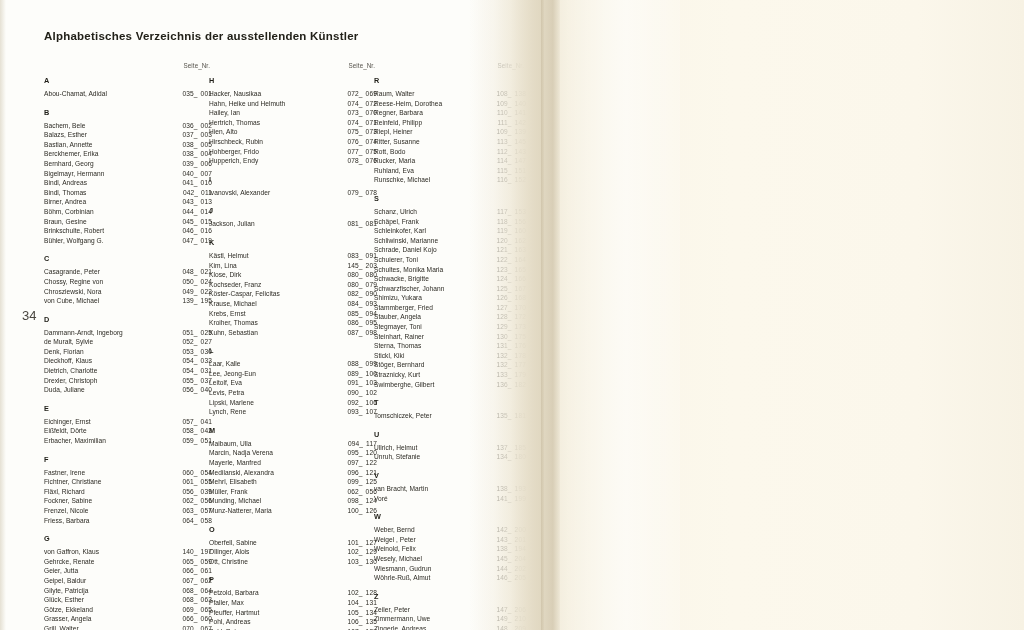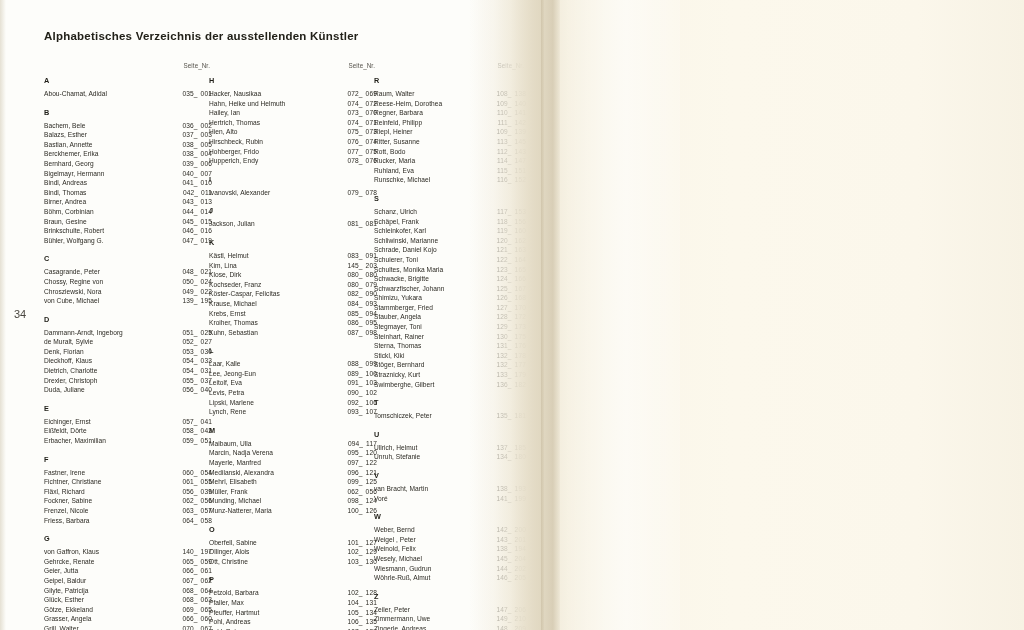--- a/index.html
+++ b/index.html
@@ -87,22 +87,22 @@
     position: absolute;
     left: 44px; top: 30px;
     font-size: 11.5px;
     font-weight: bold;
     letter-spacing: 0.02em;
     color: #222119;
   }
 
   .folio {
     position: absolute;
-    left: 14px; top: 308px;
-    font-size: 11px;
+    left: 22px; top: 308px;
+    font-size: 13px;
     color: #4a4740;
   }
 
   .columns {
     position: absolute;
     left: 44px; top: 62px;
     width: 500px;
   }
 
   .col {

